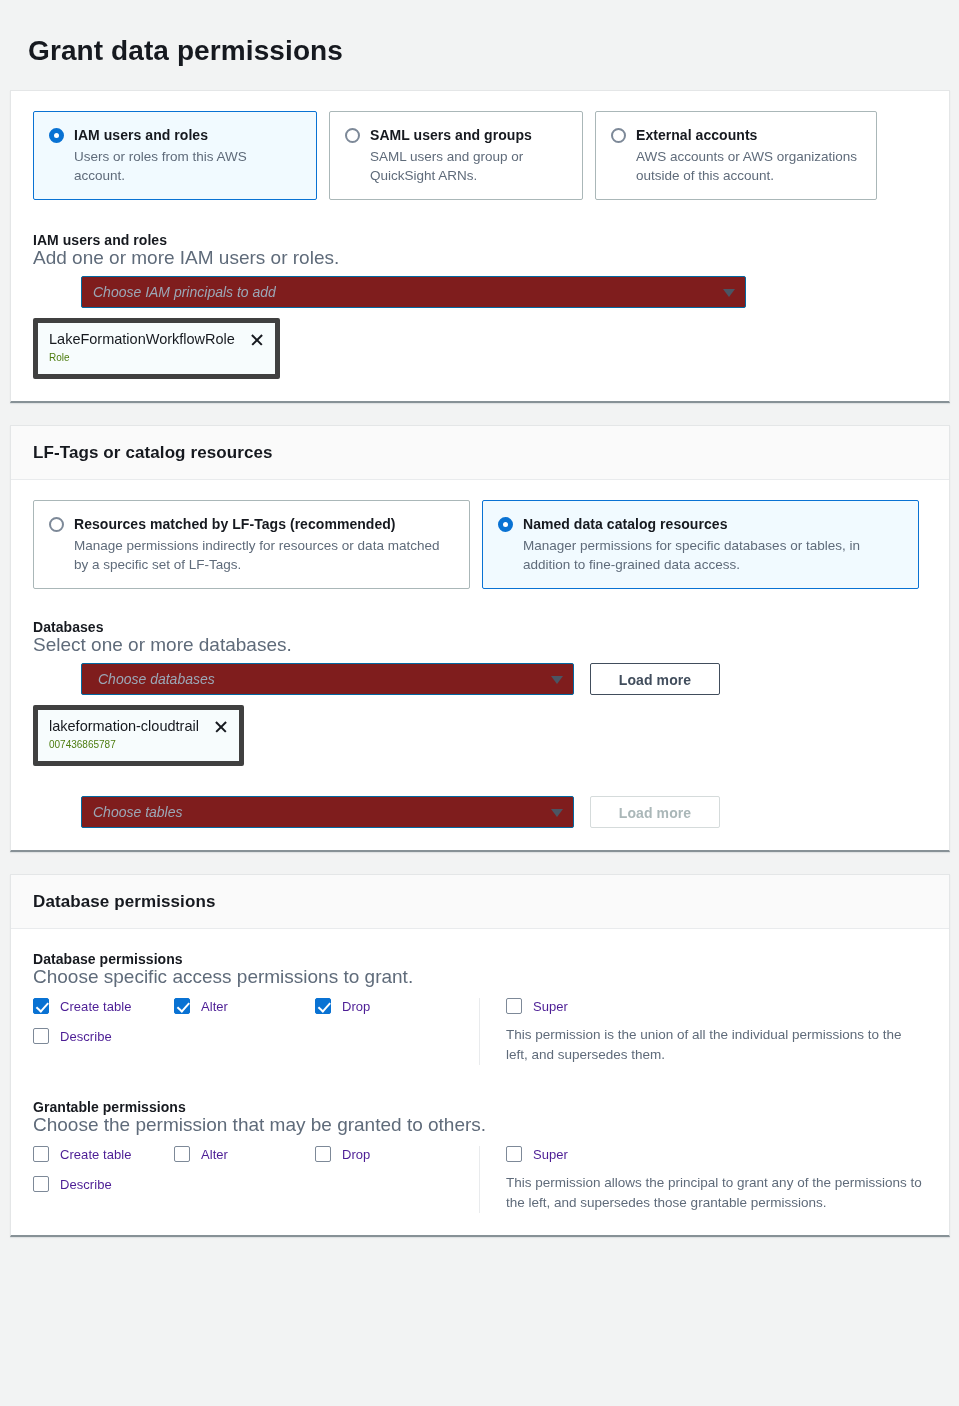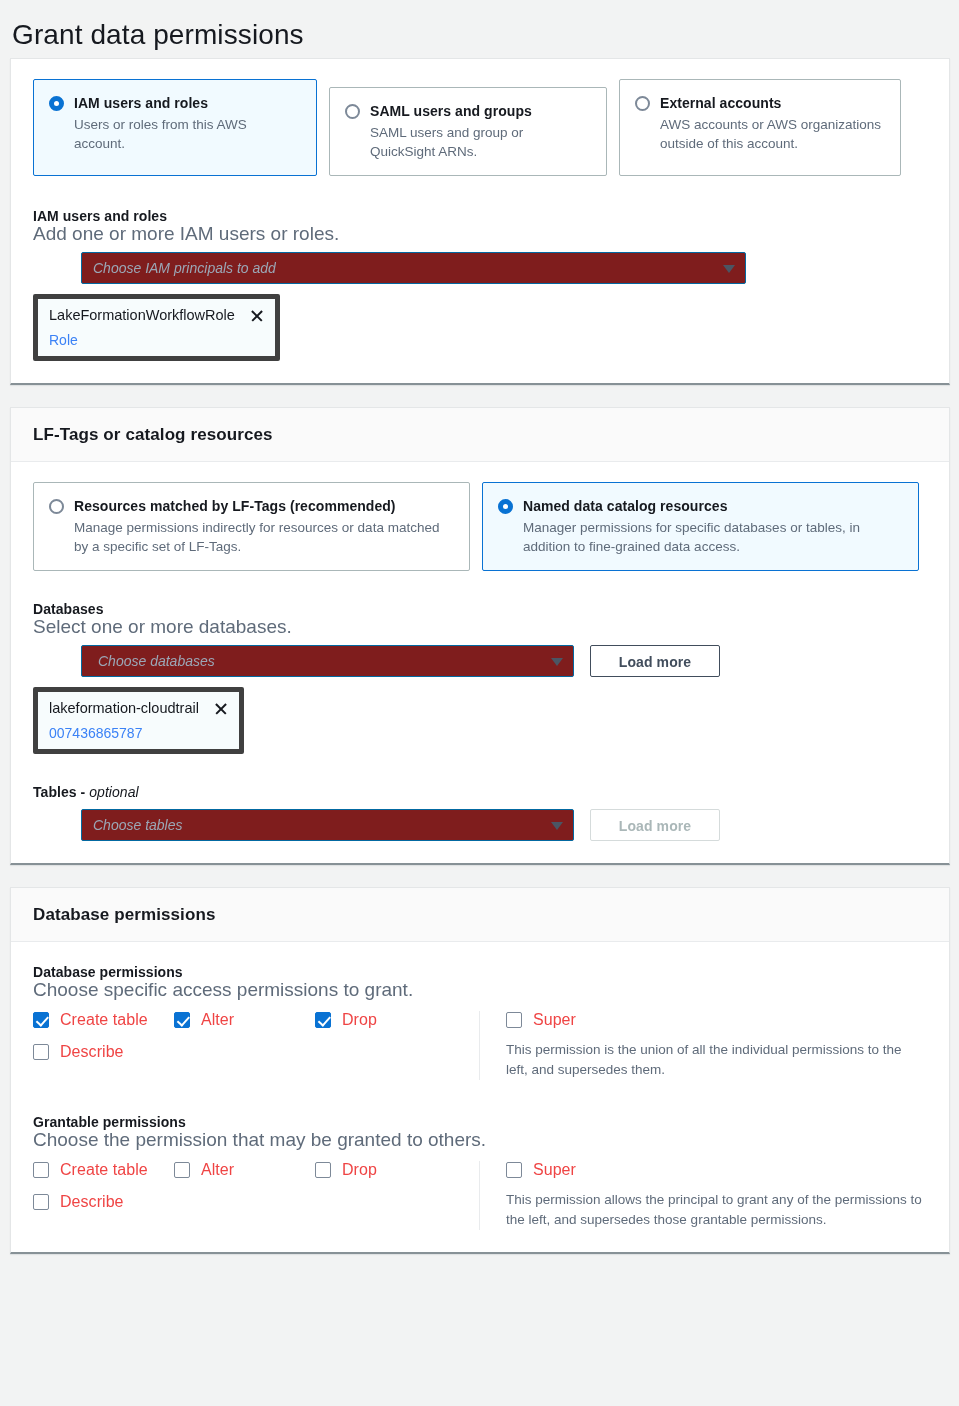--- a/index.html
+++ b/index.html
@@ -6,25 +6,25 @@
   html, body {
     margin: 0; padding: 0;
     background: #f2f3f3;
     font-family: "Liberation Sans", sans-serif;
     color: #16191f;
   }
   body { width: 959px; min-height: 1406px; position: relative; }
 
   .page-title {
     font-size: 28px;
-    font-weight: 400;
+    font-weight: 700;
     color: #16191f;
     letter-spacing: 0.1px;
     padding: 12px 0 0 12px;
-    margin: 0;
+    margin: 16px;
     height: 58px;
     line-height: 46px;
   }
 
   .card {
     background: #ffffff;
     border: 1px solid #e4e6e7;
     border-bottom: 2px solid #879196;
     margin: 0 9px 22px 10px;
     box-shadow: 0 1px 1px 0 rgba(0,28,36,0.08);
@@ -190,23 +190,23 @@
   .chip-x::before, .chip-x::after {
     content: "";
     position: absolute;
     left: 1px; top: 7px;
     width: 14px; height: 1.6px;
     background: #16191f;
   }
   .chip-x::before { transform: rotate(45deg); }
   .chip-x::after  { transform: rotate(-45deg); }
   .chip-sub {
-    font-size: 14px;
-    color: #3b82f6;
-    margin-top: 8px;
+    font-size: 10px;
+    color: #4d7c0f;
+    margin-top: 2px;
     line-height: 16px;
   }
 
   
   .perm-block { margin-top: 2px; }
   .perm-block + .perm-block { margin-top: 34px; }
   .perm-grid { display: flex; margin-top: 12px; }
   .perm-left { width: 446px; flex: 0 0 auto; }
   .perm-right {
     flex: 1;
@@ -234,22 +234,22 @@
   .checkbox.on::after {
     content: "";
     position: absolute;
     left: 4.5px; top: 1px;
     width: 5px; height: 9.5px;
     border: solid #ffffff;
     border-width: 0 2px 2px 0;
     transform: rotate(42deg);
   }
   .cb-label {
-    font-size: 16px;
-    color: #ef4444;
+    font-size: 13px;
+    color: #4c1d95;
     white-space: nowrap;
     letter-spacing: 0.05px;
   }
   .perm-note {
     font-size: 13.5px;
     color: #5f6b7a;
     line-height: 20px;
     margin-top: 11px;
     max-width: 420px;
   }
@@ -263,21 +263,21 @@
   <div class="card-body">
 
     <div class="tile-row">
       <div class="tile selected" style="width:284px;">
         <span class="radio on"></span>
         <span class="tile-texts">
           <span class="tile-label" style="display:block;">IAM users and roles</span>
           <span class="tile-desc" style="display:block;">Users or roles from this AWS account.</span>
         </span>
       </div>
-      <div class="tile" style="width:278px;margin-top:8px;">
+      <div class="tile" style="width:254px;">
         <span class="radio"></span>
         <span class="tile-texts">
           <span class="tile-label" style="display:block;">SAML users and groups</span>
           <span class="tile-desc" style="display:block;">SAML users and group or QuickSight ARNs.</span>
         </span>
       </div>
       <div class="tile" style="width:282px;">
         <span class="radio"></span>
         <span class="tile-texts">
           <span class="tile-label" style="display:block;">External accounts</span>
@@ -343,21 +343,20 @@
       <div class="chip">
         <div class="chip-top">
           <span>lakeformation-cloudtrail</span>
           <span class="chip-x"></span>
         </div>
         <div class="chip-sub">007436865787</div>
       </div>
     </div>
 
     <div style="margin-top:30px;">
-      <div class="field-label"><span>Tables - </span><span class="opt">optional</span></div>
       <div class="field-row">
         <div class="select" style="width:493px;">
           <span class="ph">Choose tables</span>
           <span class="caret"></span>
         </div>
         <button class="btn disabled">Load more</button>
       </div>
     </div>
 
   </div>

